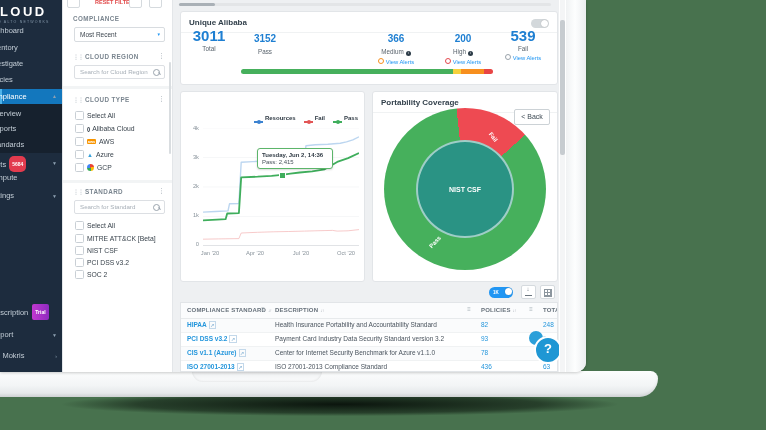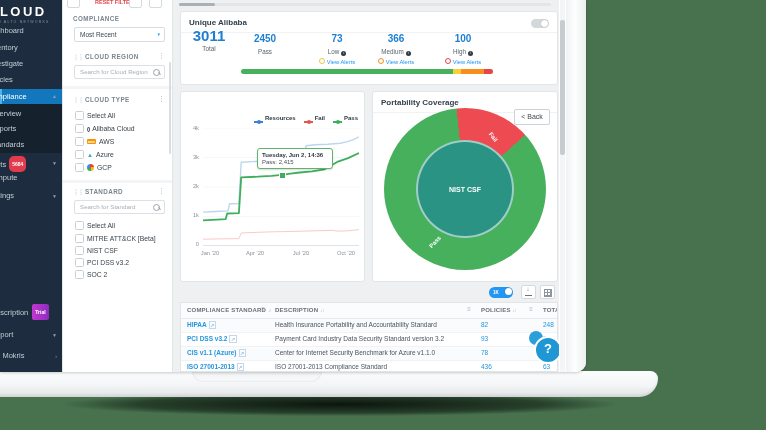--- a/index.html
+++ b/index.html
@@ -267,37 +267,37 @@
         <div class="card-title">Unique Alibaba</div>
         <div class="ua-toggle">
               <div class="knob"></div>
             </div>
 
         <div class="stat" style="left:28px">
           <div class="stat-value large">3011</div>
           <div class="stat-label">Total</div>
         </div>
         <div class="stat" style="left:84px">
-          <div class="stat-value">2450</div>
+          <div class="stat-value">3152</div>
           <div class="stat-label">Pass</div>
-        </div>
-        <div class="stat" style="left:156px">
-          <div class="stat-value">73</div>
-          <div class="stat-label"><span>Low</span><span class="info"></span></div>
-          <div class="view-alerts"><span class="va-ico" style="color:#f2c53d"></span><span>View Alerts</span></div>
         </div>
         <div class="stat" style="left:215px">
           <div class="stat-value">366</div>
           <div class="stat-label"><span>Medium</span><span class="info"></span></div>
           <div class="view-alerts"><span class="va-ico" style="color:#f78f1e"></span><span>View Alerts</span></div>
         </div>
         <div class="stat" style="left:282px">
-          <div class="stat-value">100</div>
+          <div class="stat-value">200</div>
           <div class="stat-label"><span>High</span><span class="info"></span></div>
           <div class="view-alerts"><span class="va-ico" style="color:#e4484e"></span><span>View Alerts</span></div>
+        </div>
+        <div class="stat" style="left:342px">
+          <div class="stat-value large">539</div>
+          <div class="stat-label">Fail</div>
+          <div class="view-alerts"><span class="va-ico" style="color:#9aa3ab"></span><span>View Alerts</span></div>
         </div>
         <div class="ua-bar" id="ua-bar">
               <div style="width: 84%; background: rgb(70, 176, 92);"></div>
               <div style="width: 3.5%; background: rgb(246, 208, 60);"></div>
               <div style="width: 9%; background: rgb(247, 143, 30);"></div>
               <div style="width: 3.5%; background: rgb(232, 69, 69);"></div>
             </div>
       </section>
 
       <section class="card" style="left:7px;top:91px;width:185px;height:191px">

